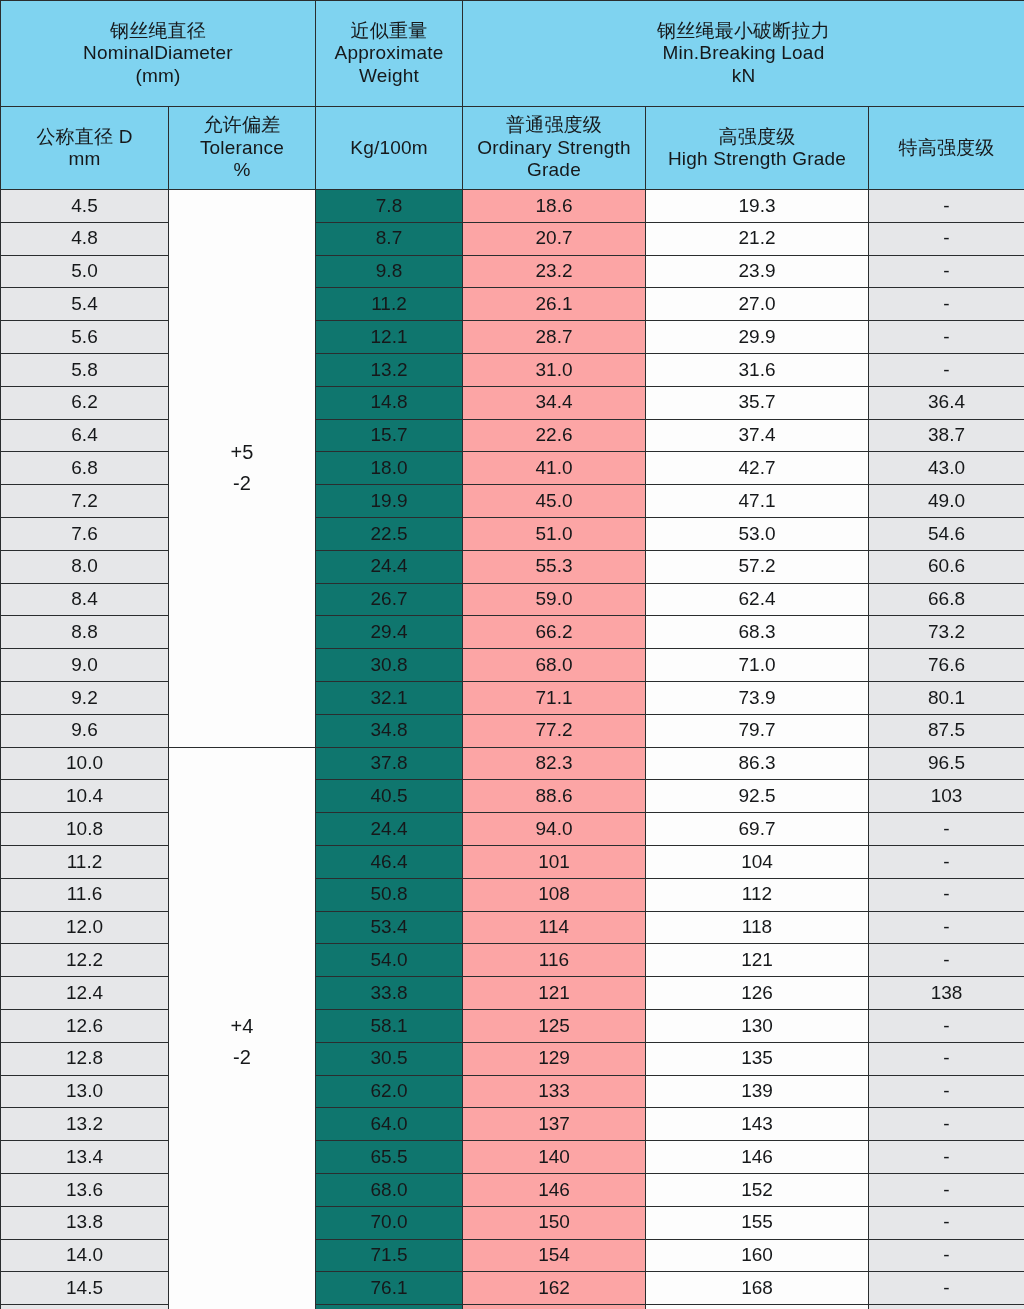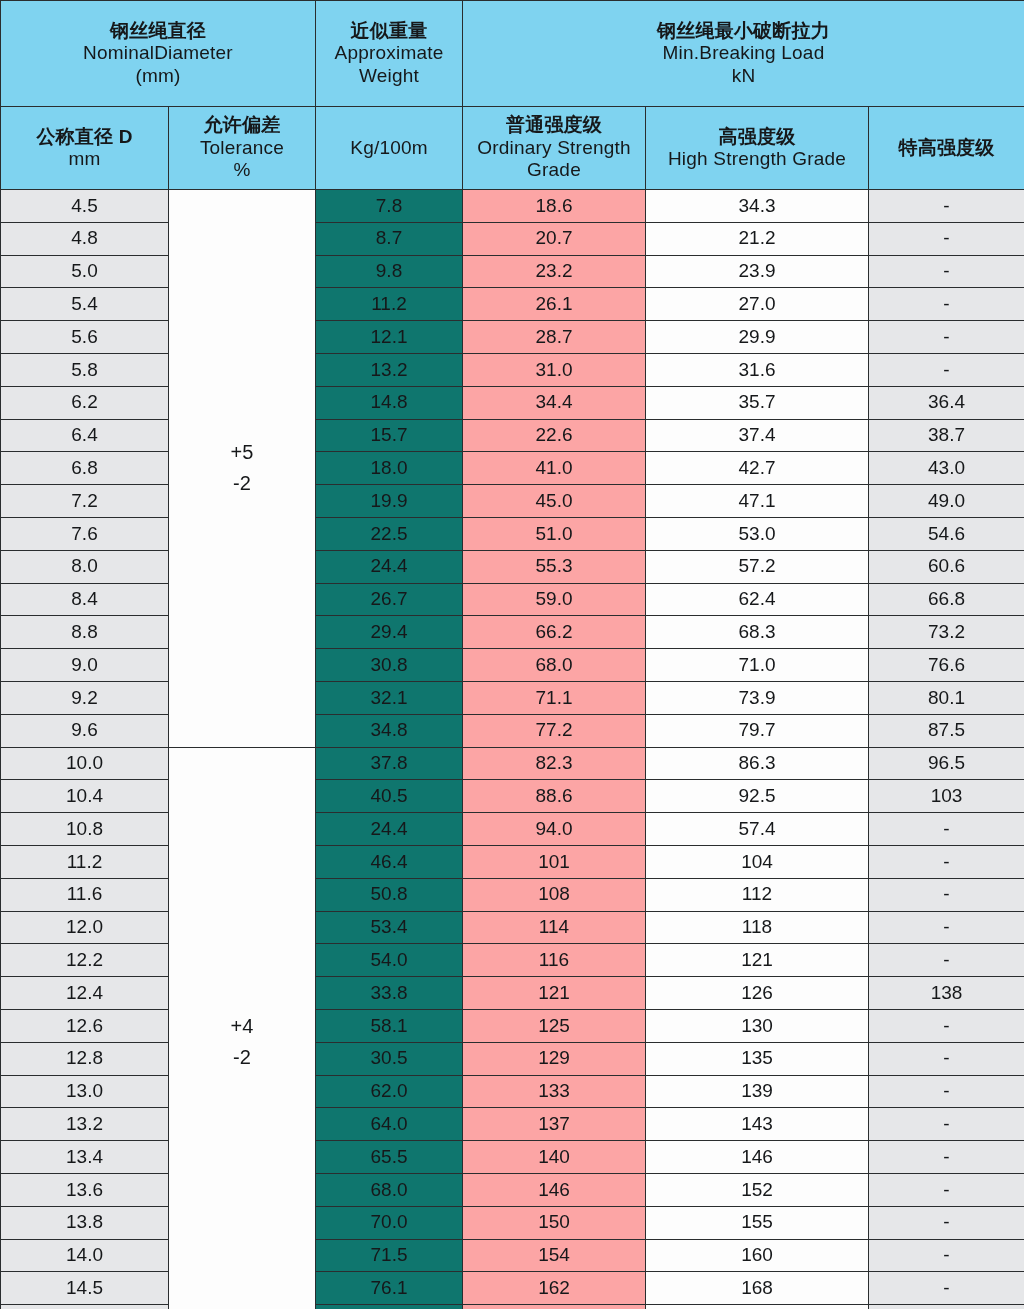--- a/index.html
+++ b/index.html
@@ -35,21 +35,21 @@
   
   .hdr {
     background: #7fd3f0;
     font-size: 19.5px;
     line-height: 1.3;
     letter-spacing: 0.2px;
     padding: 3px 2px;
   }
   .hdr-tall   { height: 105px; }
   .hdr-short  { height: 82px; }
-  .hdr .cn    { display: block; font-weight: bold; }
+  .hdr .cn    { display: block; }
   .hdr .en    { display: block; }
 
   .hdr-weight-top { height: 105px; }
   .hdr-weight-unit { height: 38px; }
 
   
   .c-diam   { background: #e6e7e9; height: 31.8px; margin-top: 21px; }
   .c-tol    { background: #fdfdfd; }
   .c-weight { background: #0f766e; height: 31.8px; }
   .c-ord    { background: #fca5a5; height: 31.8px; }
@@ -124,21 +124,21 @@
 
   <tbody id="table-body">
       <tr>
         <td class="c-diam">4.5</td>
         <td class="c-tol" rowspan="17">
           <span class="tolbox">+5
 -2</span>
         </td>
         <td class="c-weight">7.8</td>
         <td class="c-ord">18.6</td>
-        <td class="c-high">34.3</td>
+        <td class="c-high">19.3</td>
         <td class="c-extra dash">-</td>
       </tr>
       <tr>
         <td class="c-diam">4.8</td>
         <td class="c-weight">8.7</td>
         <td class="c-ord">20.7</td>
         <td class="c-high">21.2</td>
         <td class="c-extra dash">-</td>
       </tr>
       <tr>
@@ -261,21 +261,21 @@
         <td class="c-diam">10.4</td>
         <td class="c-weight">40.5</td>
         <td class="c-ord">88.6</td>
         <td class="c-high">92.5</td>
         <td class="c-extra">103</td>
       </tr>
       <tr>
         <td class="c-diam">10.8</td>
         <td class="c-weight">24.4</td>
         <td class="c-ord">94.0</td>
-        <td class="c-high">57.4</td>
+        <td class="c-high">69.7</td>
         <td class="c-extra dash">-</td>
       </tr>
       <tr>
         <td class="c-diam">11.2</td>
         <td class="c-weight">46.4</td>
         <td class="c-ord">101</td>
         <td class="c-high">104</td>
         <td class="c-extra dash">-</td>
       </tr>
       <tr>

